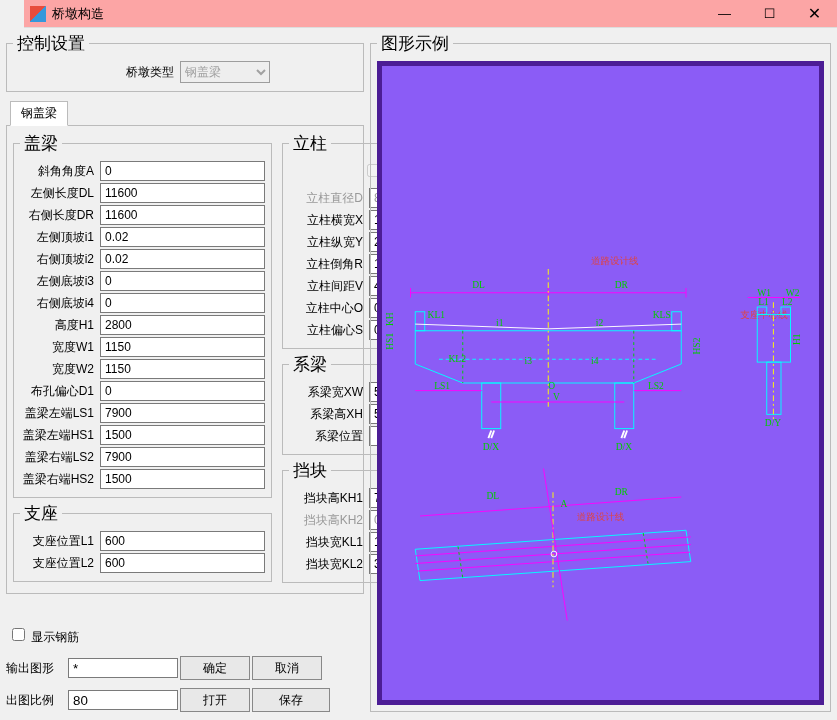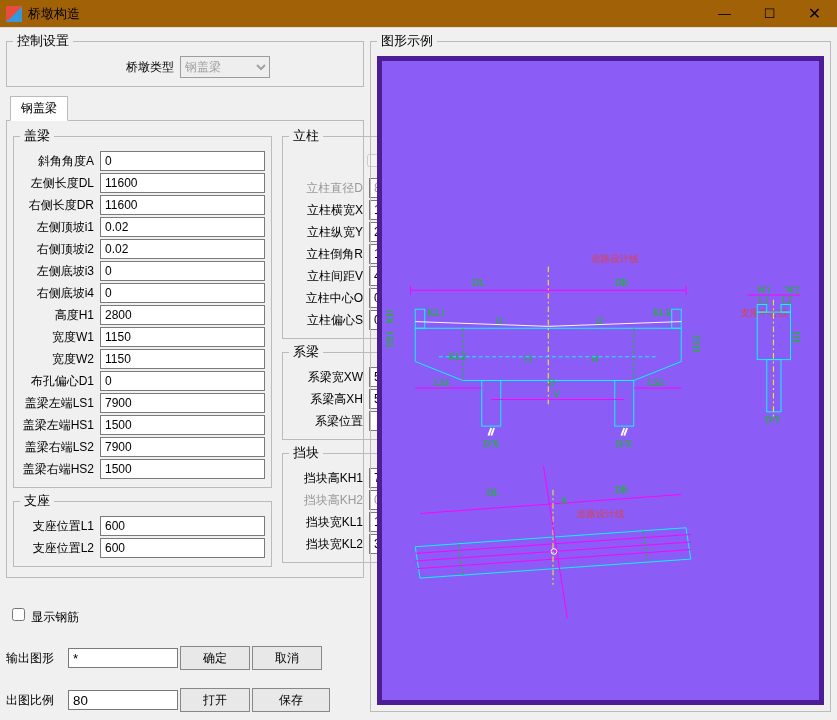--- a/index.html
+++ b/index.html
@@ -1,40 +1,40 @@
 <!DOCTYPE html>
 <html><head>
 <meta charset="utf-8">
 <style>
 * { box-sizing: border-box; }
 body { margin: 0; font-family: "Microsoft YaHei", SimSun, sans-serif; font-size: 12px; background: #f0f0f0; width: 837px; height: 720px; overflow: hidden; }
-.titlebar { height: 28px; background: #a16207; display: flex; align-items: center; padding: 0 0 0 6px; border-bottom: 1px solid #ddd; }
+.titlebar { height: 28px; background: #fca5a5; display: flex; align-items: center; padding: 0 0 0 6px; border-bottom: 1px solid #ddd; margin-left: 24px; }
 .titlebar .icon { width: 16px; height: 16px; background: linear-gradient(135deg,#e74c3c 50%,#3498db 50%); margin-right: 6px; }
 .titlebar .title { flex: 1; font-size: 13px; }
 .winbtn { width: 45px; height: 28px; display: flex; align-items: center; justify-content: center; font-size: 13px; }
 .winbtn.close { font-size: 16px; }
 .content { display: flex; height: calc(100% - 28px); }
 .left { width: 370px; padding: 4px 6px; display: flex; flex-direction: column; }
 .right { flex: 1; padding: 4px 6px 4px 0; display: flex; flex-direction: column; }
 fieldset { border: 1px solid #bbb; margin: 0 0 4px 0; padding: 4px 6px 6px 6px; }
-legend { padding: 0 4px; font-size: 13px; }
+legend { padding: 0 4px; font-size: 17px; }
 .row { display: flex; align-items: center; margin: 2px 0; }
 .row label { width: 80px; text-align: right; padding-right: 6px; white-space: nowrap; }
 .row label.disabled { color: #999; }
 .row input[type="text"] { flex: 1; height: 20px; border: 1px solid #7a7a7a; padding: 0 4px; font-size: 12px; background:#fff; }
 .row input[type="text"]:disabled { background: #fff; color: #999; }
 select { height: 22px; border: 1px solid #7a7a7a; background: #eee; font-size: 12px; min-width: 90px; }
 .cols { display: flex; gap: 10px; }
 .col { flex: 1; }
 .tab-header { border-bottom: 1px solid #bbb; padding: 4px 0 0 4px; }
 .tab { display: inline-block; border: 1px solid #bbb; border-bottom: 1px solid #fff; background: #fff; padding: 3px 10px; position: relative; bottom: -1px; }
 .tab-body { border: 1px solid #bbb; border-top: none; padding: 6px; }
 .btn { height: 24px; padding: 0 14px; border: 1px solid #888; background: #e8e8e8; cursor: default; font-size: 12px; }
 .bottom { margin-top: auto; }
-.bottom-row { display: flex; align-items: center; gap: 2px; padding: 4px 0; margin-top: 10px; }
+.bottom-row { display: flex; align-items: center; gap: 2px; padding: 4px 0; }
 .bottom-row label { width: 60px; text-align: left; }
 .bottom-row input[type="text"] { width: 110px; height: 20px; border: 1px solid #7a7a7a; padding: 0 4px; }
 .checkbox-row { padding: 6px 2px; }
 .diagram { flex: 1; background: #8b5cf6; position: relative; overflow: hidden; border:5px solid #4c1d95; }
 .diagram svg { width: 100%; height: 100%; }
 .diagram text { font-size: 10px; font-family: SimSun, serif; }
 .zh-red { fill: #d44; }
 .cyan { stroke: #0ff; fill: none; }
 .magenta { stroke: #f0f; fill: none; }
 .green { stroke: #0c0; fill: none; }

